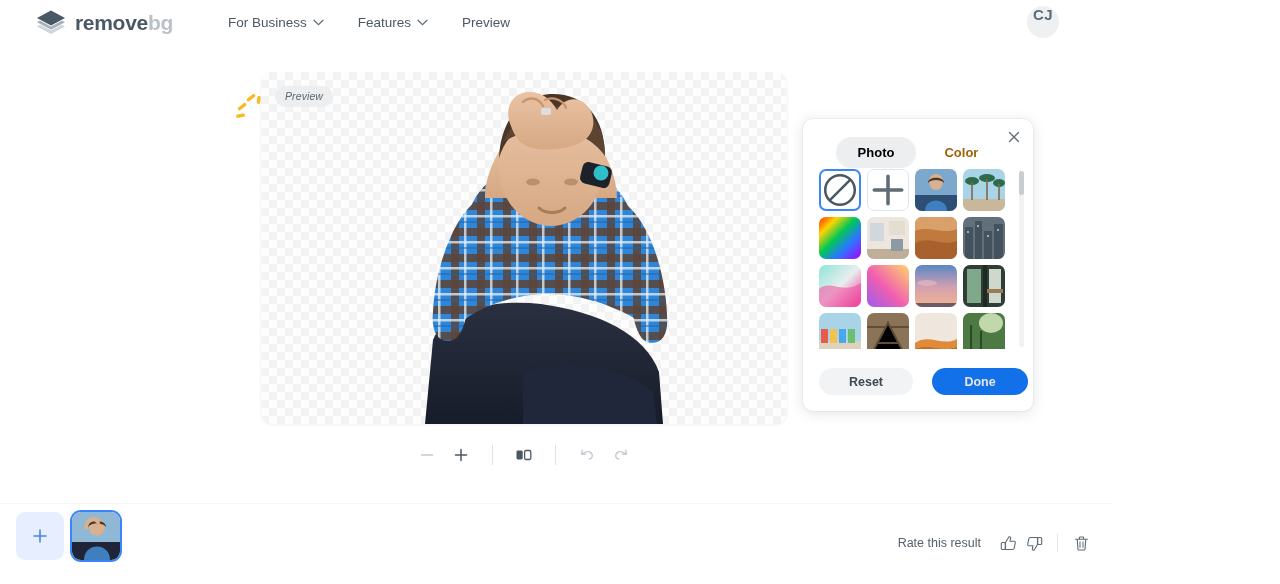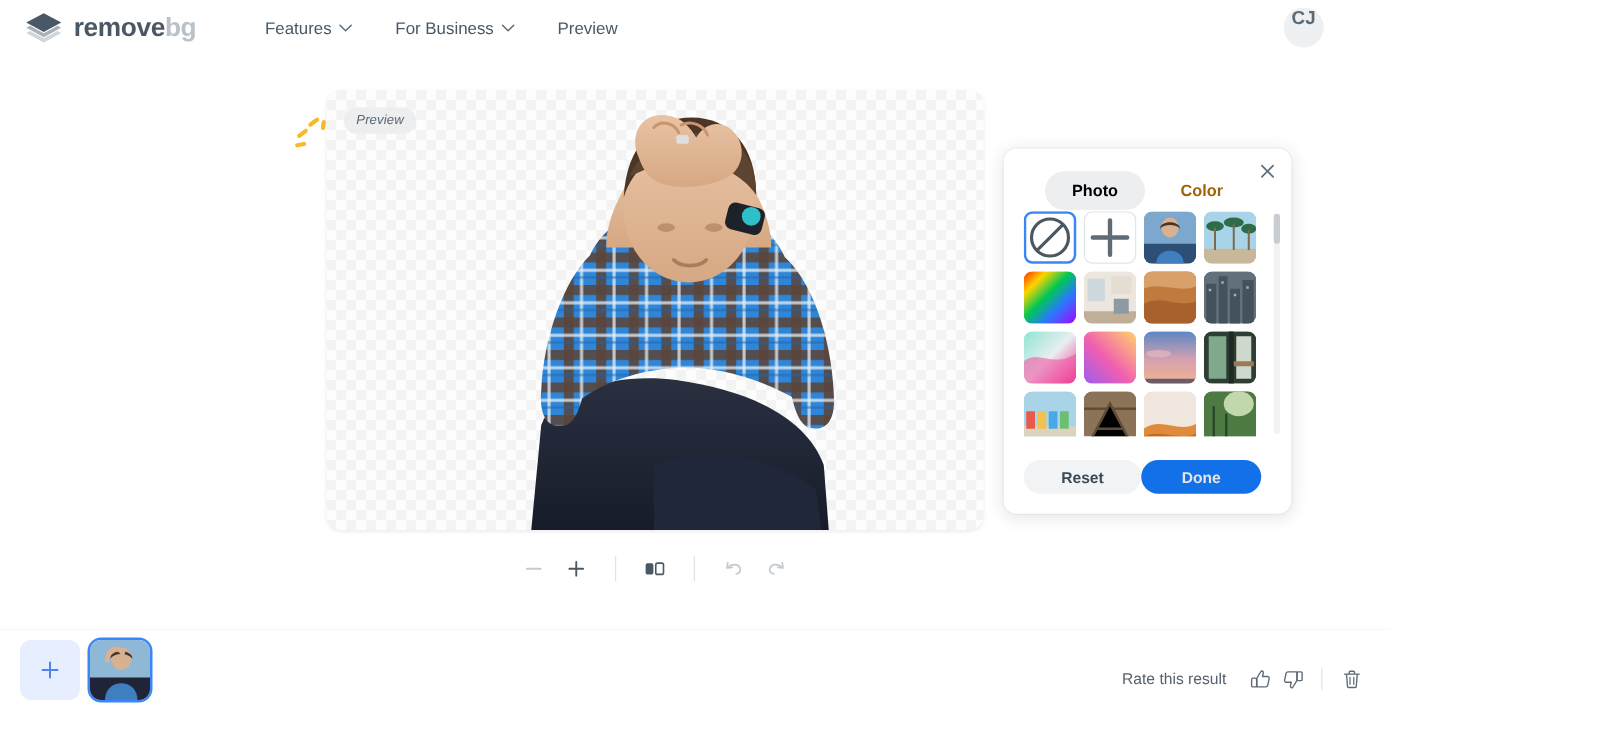--- a/index.html
+++ b/index.html
@@ -11,20 +11,21 @@
     color: #3b4a54;
   }
   .page { position: relative; width: 1280px; height: 584px; background:#fff; }
 
   
   .header {
     position: absolute; top: 0; left: 0;
     width: 1076px; height: 44px;
     display: flex; align-items: center;
     background: #ffffff;
+    padding-left: 16px;
   }
   .logo-wrap {
     display: flex; align-items: center; gap: 9px;
     margin-left: 20px; cursor: pointer;
   }
   .logo-mark { width: 30px; height: 26px; display:block; }
   .logo-text { font-size: 21px; font-weight: 700; letter-spacing: -0.3px; line-height: 1; }
   .logo-remove { color: #4a5866; }
   .logo-bg { color: #b9c1c9; }
 
@@ -140,21 +141,21 @@
     width: 5px; height: 176px;
     background: #f1f2f4; border-radius: 3px; cursor: pointer;
   }
   .scroll-thumb {
     position: absolute; top: 0; left: 0;
     width: 5px; height: 24px; background: #c8cdd2; border-radius: 3px;
   }
 
   .panel-actions {
     position: absolute; left: 16px; bottom: 16px;
-    display: flex; gap: 0; align-items: flex-end;
+    display: flex; gap: 19px; align-items: flex-end;
   }
   .btn {
     border: none; cursor: pointer;
     font-family: inherit; font-size: 12.5px; font-weight: 700;
     border-radius: 17px; height: 27px;
   }
   .btn-reset { width: 94px; background: #f2f3f5; color: #3b4a54; }
   .btn-done  { width: 96px; background: #1271e8; color: #e5e5e5; }
 
   
@@ -195,27 +196,27 @@
         <polygon points="15,17.5 26,11.6 29,13.2 15,20.8 1,13.2 4,11.6" fill="#a8b2bb"></polygon>
         <polygon points="15,21.6 26,15.8 29,17.4 15,25 1,17.4 4,15.8" fill="#cfd5da"></polygon>
       </svg>
       <span class="logo-text">
         <span class="logo-remove">remove</span><span class="logo-bg">bg</span>
       </span>
     </div>
 
     <nav class="nav">
       <div class="nav-item">
-        <span>Features</span>
+        <span>For Business</span>
         <svg class="chev" width="11" height="7" viewBox="0 0 11 7">
           <path d="M1 1.2 L5.5 5.6 L10 1.2" fill="none" stroke="#5d6b77" stroke-width="1.2" stroke-linecap="round"></path>
         </svg>
       </div>
       <div class="nav-item">
-        <span>For Business</span>
+        <span>Features</span>
         <svg class="chev" width="11" height="7" viewBox="0 0 11 7">
           <path d="M1 1.2 L5.5 5.6 L10 1.2" fill="none" stroke="#5d6b77" stroke-width="1.2" stroke-linecap="round"></path>
         </svg>
       </div>
       <div class="nav-item">
         <span>Preview</span>
       </div>
     </nav>
 
     <div class="avatar">

